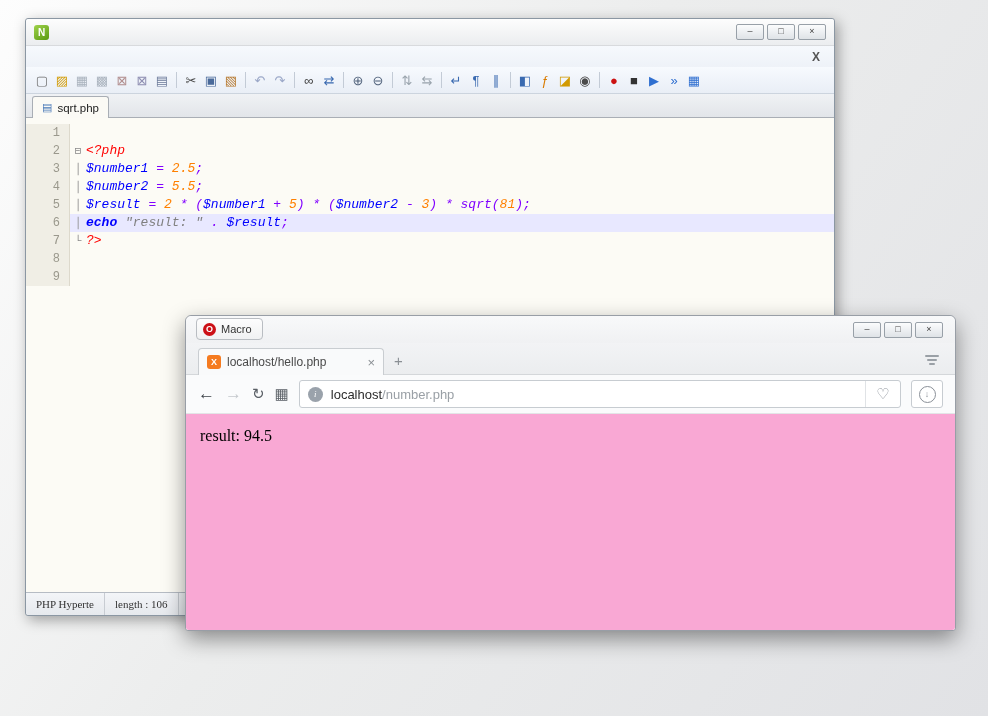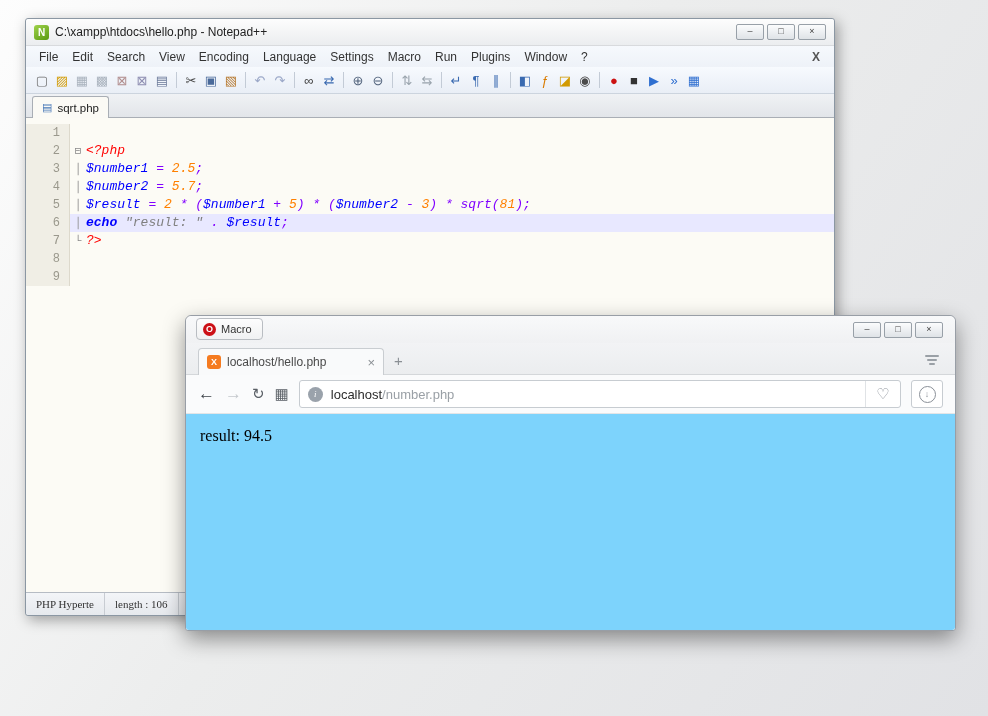--- a/index.html
+++ b/index.html
@@ -97,53 +97,38 @@
     font-size:9px;font-style:italic;font-family:"Liberation Serif",serif;
     display:flex;align-items:center;justify-content:center;}
   .url{margin-left:8px;font-size:13px;color:#2b2b2b;white-space:nowrap;}
   .url .path{color:#9aa0a6;}
   .op-heart{margin-left:auto;width:34px;height:100%;border-left:1px solid #e0e3e6;
     display:flex;align-items:center;justify-content:center;color:#8a9098;font-size:15px;}
   .op-download{width:30px;height:26px;border:1px solid #c7ccd1;border-radius:3px;background:#fff;
     display:flex;align-items:center;justify-content:center;flex:none;}
   .op-download .circ{width:15px;height:15px;border:1.5px solid #8a9098;border-radius:50%;
     display:flex;align-items:center;justify-content:center;font-size:9px;color:#8a9098;}
-  .op-content{flex:1;background:#7dd3fc;padding:13px 14px;border-radius:0 0 3px 3px;
+  .op-content{flex:1;background:#f9a8d4;padding:13px 14px;border-radius:0 0 3px 3px;
     font-family:"Liberation Serif","DejaVu Serif",serif;font-size:16px;color:#000;}
 </style>
 </head>
 <body>
 
 <div>
 
   <div class="np-window">
     <div class="np-titlebar">
       <span class="np-appicon">N</span>
-      <span class="np-title">C:\xampp\htdocs\hello.php - Notepad++</span>
       <span class="winctl">
         <span class="winbtn">–</span>
         <span class="winbtn">□</span>
         <span class="winbtn">×</span>
       </span>
     </div>
     <div class="np-menubar">
-      <span class="menu-items">
-          <span class="menu-item">File</span>
-          <span class="menu-item">Edit</span>
-          <span class="menu-item">Search</span>
-          <span class="menu-item">View</span>
-          <span class="menu-item">Encoding</span>
-          <span class="menu-item">Language</span>
-          <span class="menu-item">Settings</span>
-          <span class="menu-item">Macro</span>
-          <span class="menu-item">Run</span>
-          <span class="menu-item">Plugins</span>
-          <span class="menu-item">Window</span>
-          <span class="menu-item">?</span>
-        </span>
       <span class="menu-close">X</span>
     </div>
     <div class="np-toolbar">
         <span class="tb-icon" style="color: rgb(111, 111, 111);">▢</span>
         <span class="tb-icon" style="color: rgb(210, 154, 0);">▨</span>
         <span class="tb-icon" style="color: rgb(169, 178, 189);">▦</span>
         <span class="tb-icon" style="color: rgb(169, 178, 189);">▩</span>
         <span class="tb-icon" style="color: rgb(176, 140, 140);">⊠</span>
         <span class="tb-icon" style="color: rgb(140, 140, 176);">⊠</span>
         <span class="tb-icon" style="color: rgb(107, 122, 153);">▤</span>
@@ -204,21 +189,21 @@
           <span class="ln">3</span>
           <span class="line-body">
             <span class="fold">│</span>
             <span class="code"><span class="tk-var">$number1 </span><span class="tk-op">= </span><span class="tk-num">2.5</span><span class="tk-op">;</span></span>
           </span>
         </div>
         <div class="code-row">
           <span class="ln">4</span>
           <span class="line-body">
             <span class="fold">│</span>
-            <span class="code"><span class="tk-var">$number2 </span><span class="tk-op">= </span><span class="tk-num">5.7</span><span class="tk-op">;</span></span>
+            <span class="code"><span class="tk-var">$number2 </span><span class="tk-op">= </span><span class="tk-num">5.5</span><span class="tk-op">;</span></span>
           </span>
         </div>
         <div class="code-row">
           <span class="ln">5</span>
           <span class="line-body">
             <span class="fold">│</span>
             <span class="code"><span class="tk-var">$result </span><span class="tk-op">= </span><span class="tk-num">2 </span><span class="tk-op">* (</span><span class="tk-var">$number1 </span><span class="tk-op">+ </span><span class="tk-num">5</span><span class="tk-op">) * (</span><span class="tk-var">$number2 </span><span class="tk-op">- </span><span class="tk-num">3</span><span class="tk-op">) * </span><span class="tk-func">sqrt</span><span class="tk-op">(</span><span class="tk-num">81</span><span class="tk-op">);</span></span>
           </span>
         </div>
         <div class="code-row current">

